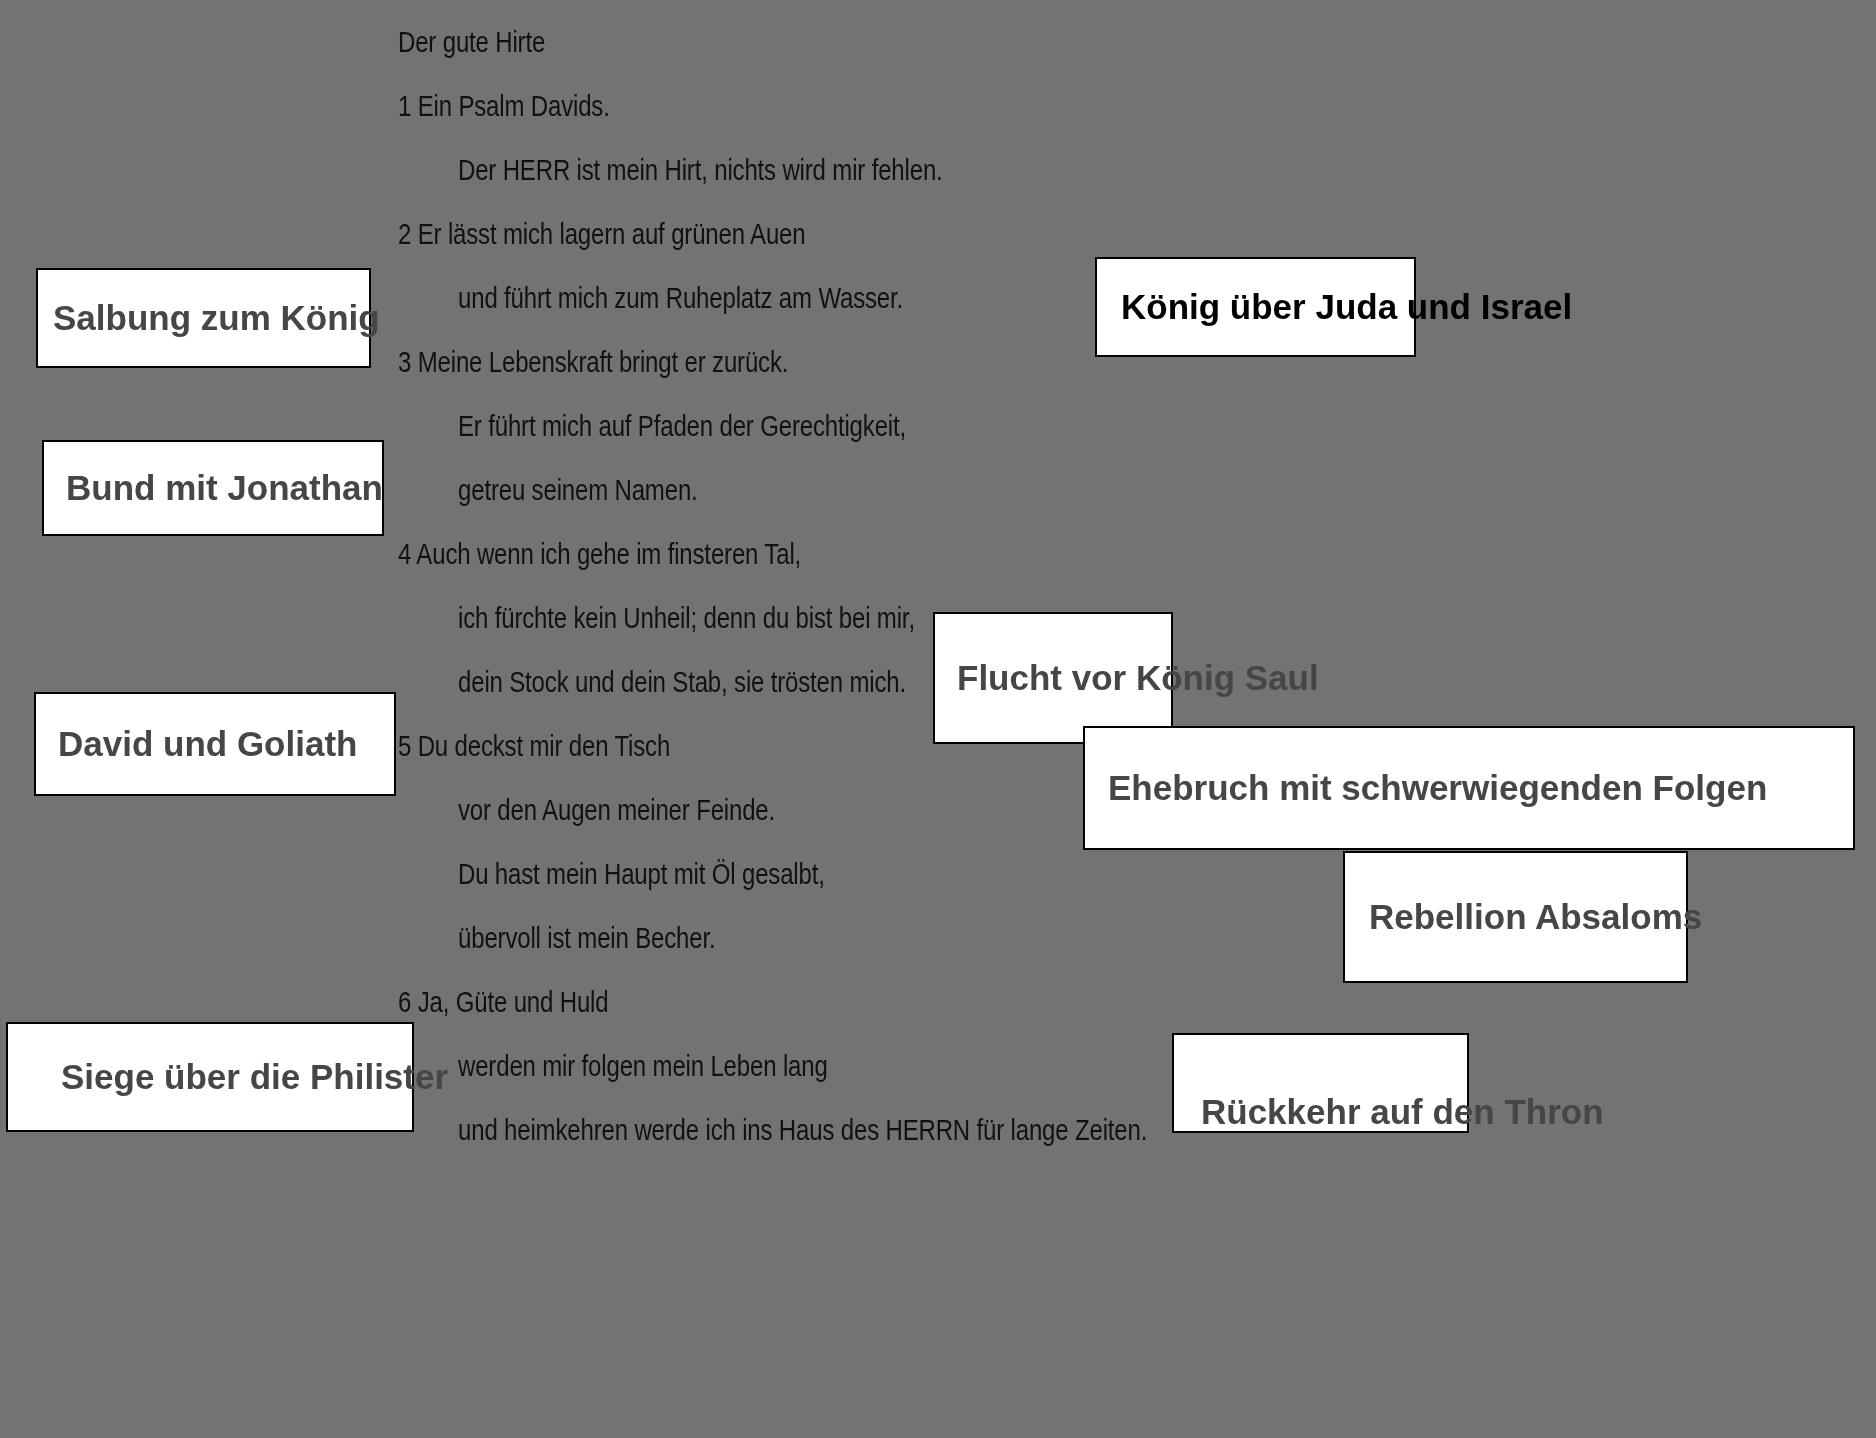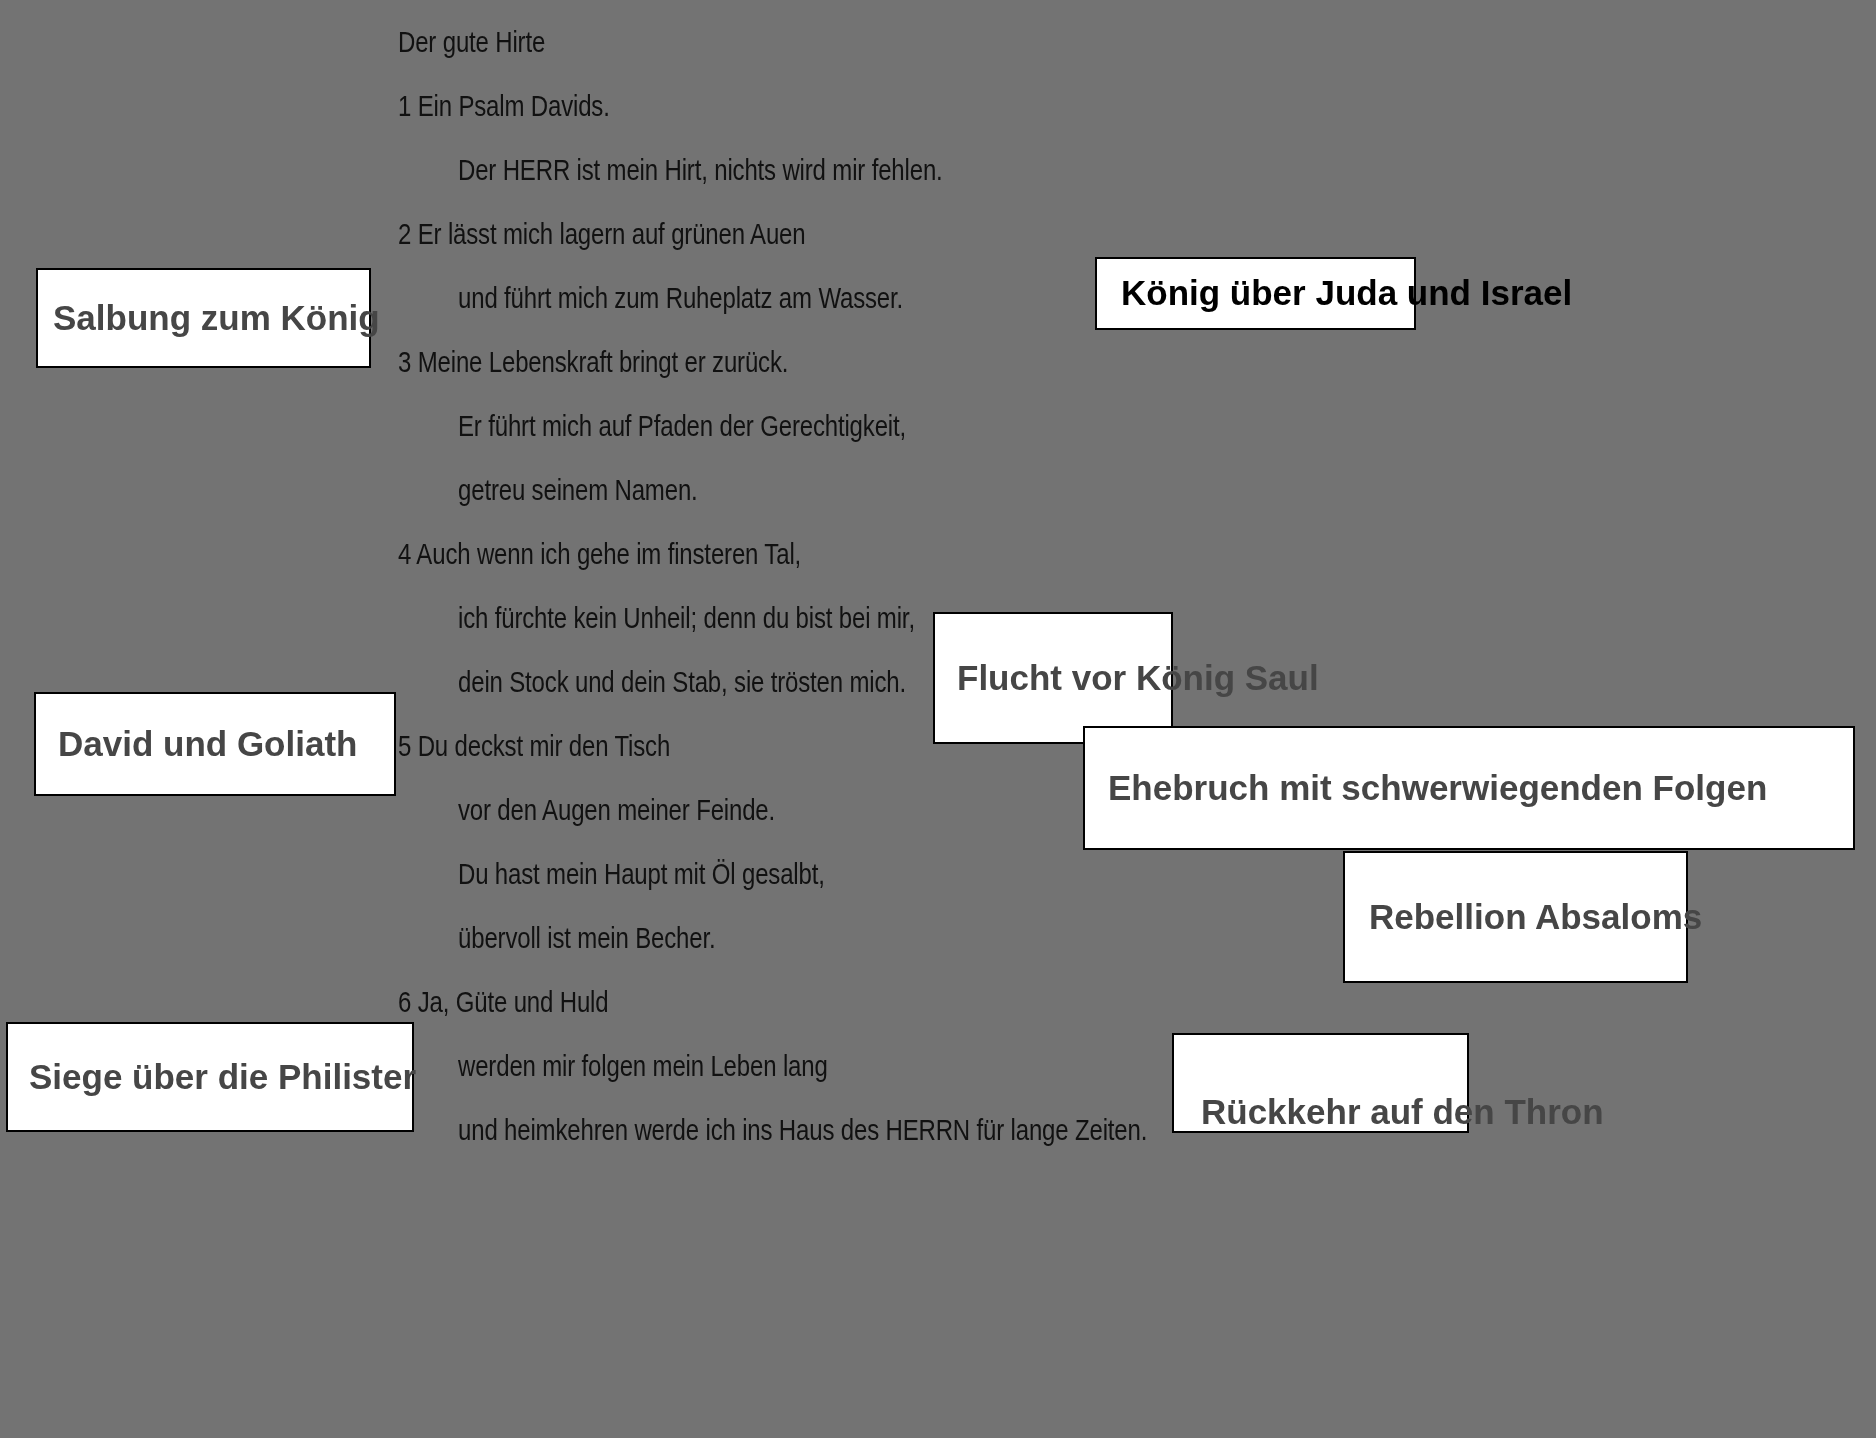--- a/index.html
+++ b/index.html
@@ -63,24 +63,24 @@
   
   #box-salbung        { left: 36px;   top: 268px;  width: 335px;  height: 100px; }
   #box-salbung .lbl   { padding-left: 15px; }
 
   #box-bund           { left: 42px;   top: 440px;  width: 342px;  height: 96px; }
   #box-bund .lbl      { padding-left: 22px; }
 
   #box-goliath        { left: 34px;   top: 692px;  width: 362px;  height: 104px; }
   #box-goliath .lbl   { padding-left: 22px; }
 
-  #box-philister      { left: 6px;    top: 1022px; width: 408px;  height: 110px; }
+  #box-philister      { left: 6px;    top: 1022px; width: 408px;  height: 110px; padding-left: 32px; }
   #box-philister .lbl { padding-left: 21px; }
 
-  #box-juda           { left: 1095px; top: 257px;  width: 321px;  height: 73px; }
+  #box-juda           { left: 1095px; top: 257px;  width: 321px;  height: 100px; }
   #box-juda .lbl      { padding-left: 24px; }
 
   #box-saul           { left: 933px;  top: 612px;  width: 240px;  height: 132px; text-align: center; }
   #box-saul .lbl      { padding-left: 22px; z-index: 9; }
 
   #box-ehebruch       { left: 1083px; top: 726px;  width: 772px;  height: 124px; z-index: 7; }
   #box-ehebruch .lbl  { padding-left: 23px; }
 
   #box-rebellion      { left: 1343px; top: 851px;  width: 345px;  height: 132px; z-index: 6; }
   #box-rebellion .lbl { padding-left: 24px; }
@@ -111,20 +111,23 @@
     <div class="line indent">übervoll ist mein Becher.</div>
     <div class="line">6 Ja, Güte und Huld</div>
     <div class="line indent">werden mir folgen mein Leben lang</div>
     <div class="line indent">und heimkehren werde ich ins Haus des HERRN für lange Zeiten.</div>
   </div>
 
   <div class="evbox" id="box-salbung">
     <span class="lbl">Salbung zum König</span>
   </div>
 
+  <div class="evbox" id="box-bund">
+    <span class="lbl">Bund mit Jonathan</span>
+  </div>
 
   <div class="evbox" id="box-goliath">
     <span class="lbl">David und Goliath</span>
   </div>
 
   <div class="evbox" id="box-philister">
     <span class="lbl">Siege über die Philister</span>
   </div>
 
   <div class="evbox black" id="box-juda">

